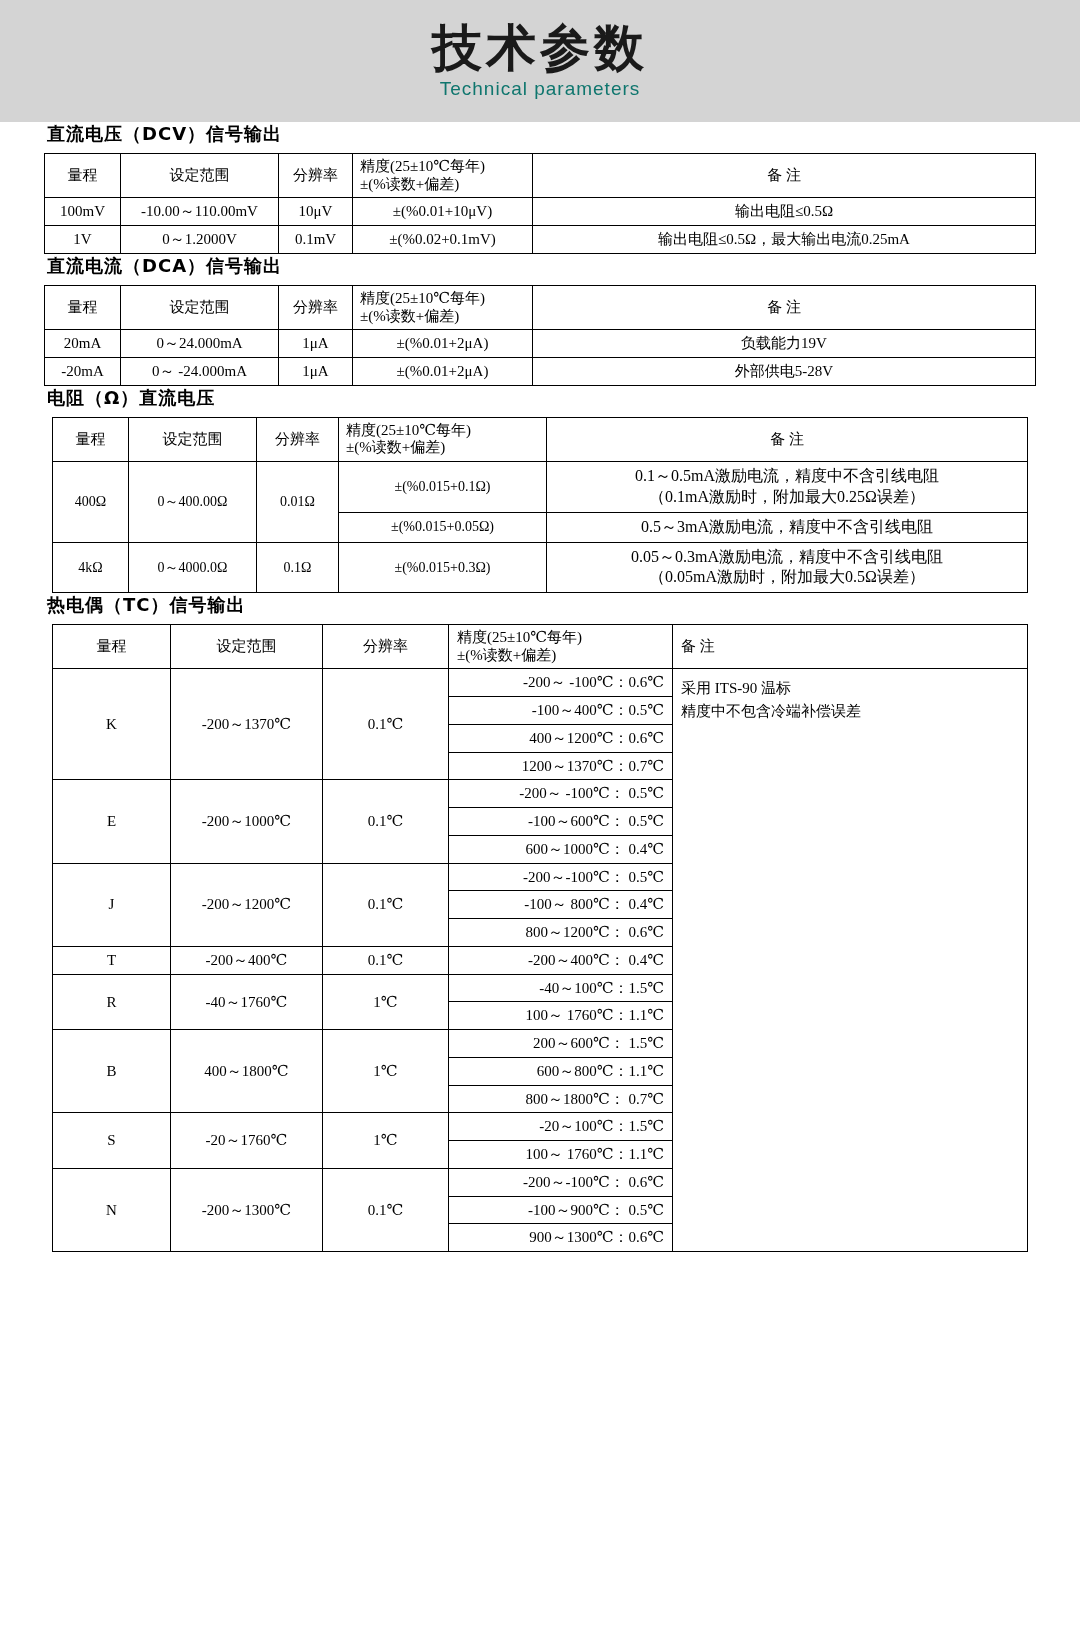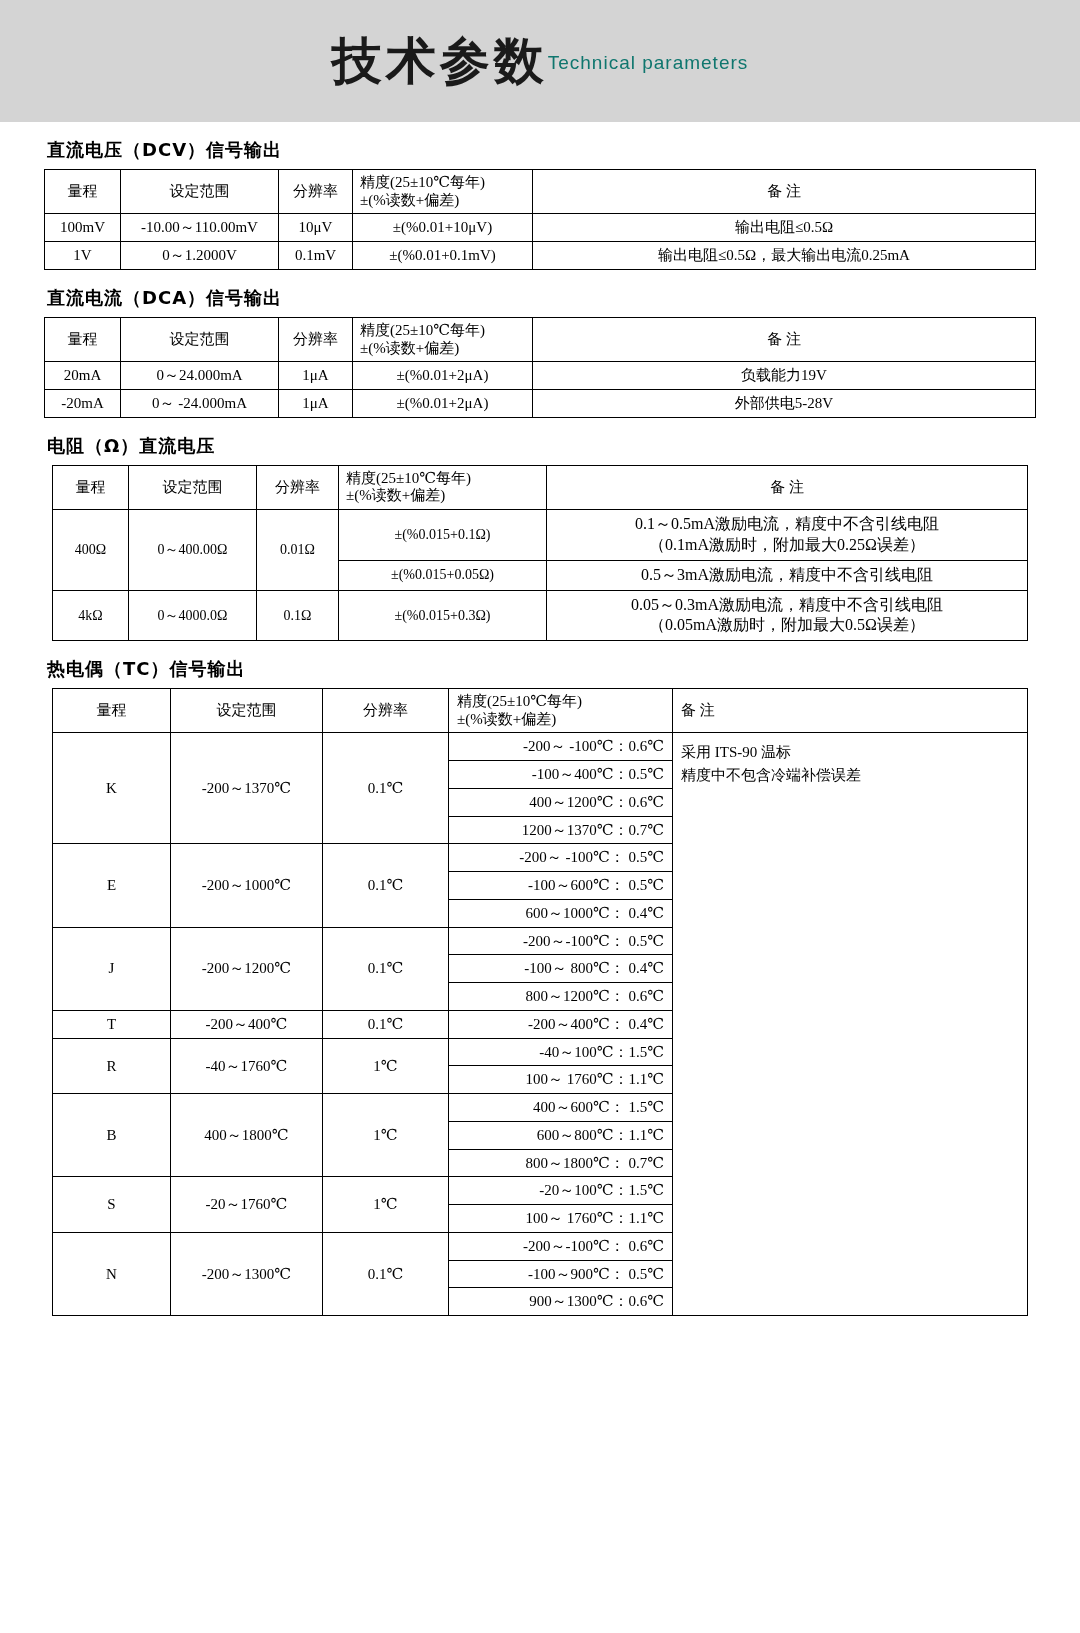--- a/index.html
+++ b/index.html
@@ -16,21 +16,21 @@
   .page {
     position: relative;
     width: 1080px;
   }
   
   .banner {
     width: 100%;
     height: 122px;
     background: #d4d4d4;
     display: flex;
-    flex-direction: row;
+    flex-direction: column;
     align-items: center;
     justify-content: center;
     box-sizing: border-box;
   }
   .banner-title {
     font-size: 50px;
     font-weight: bold;
     letter-spacing: 4px;
     line-height: 1.05;
     color: #1a1a1a;
@@ -43,21 +43,20 @@
     margin-top: 4px;
     font-family: "Liberation Sans", sans-serif;
   }
 
   
   .content {
     padding: 0 44px 30px 44px;
     box-sizing: border-box;
   }
   .section {
-    margin-top: 16px;
   }
   .section-title {
     font-size: 18px;
     font-weight: bold;
     letter-spacing: 1px;
     margin: 0 0 7px 3px;
     font-family: "DejaVu Sans", "Liberation Sans", sans-serif;
   }
 
   
@@ -155,21 +154,21 @@
             <td class="c-left">100mV</td>
             <td class="c-left">-10.00～110.00mV</td>
             <td class="c-left">10μV</td>
             <td class="c-left">±(%0.01+10μV)</td>
             <td class="c-left">输出电阻≤0.5Ω</td>
           </tr>
           <tr>
             <td class="c-left">1V</td>
             <td class="c-left">0～1.2000V</td>
             <td class="c-left">0.1mV</td>
-            <td class="c-left">±(%0.01+0.1mV)</td>
+            <td class="c-left">±(%0.02+0.1mV)</td>
             <td class="c-left">输出电阻≤0.5Ω，最大输出电流0.25mA</td>
           </tr>
         </tbody>
       </table>
     </div>
 
     <div class="section">
       <div class="section-title">直流电流（DCA）信号输出</div>
       <table class="tbl t1">
         <colgroup>
@@ -342,21 +341,21 @@
               <td class="rng">-40～100℃：1.5℃</td>
             </tr>
             <tr>
               <td class="rng">100～ 1760℃：1.1℃</td>
             </tr>
 
             <tr>
               <td class="hdr" rowspan="3">B</td>
               <td class="hdr" rowspan="3">400～1800℃</td>
               <td class="hdr" rowspan="3">1℃</td>
-              <td class="rng">400～600℃： 1.5℃</td>
+              <td class="rng">200～600℃： 1.5℃</td>
             </tr>
             <tr>
               <td class="rng">600～800℃：1.1℃</td>
             </tr>
             <tr>
               <td class="rng">800～1800℃： 0.7℃</td>
             </tr>
 
             <tr>
               <td class="hdr" rowspan="2">S</td>

